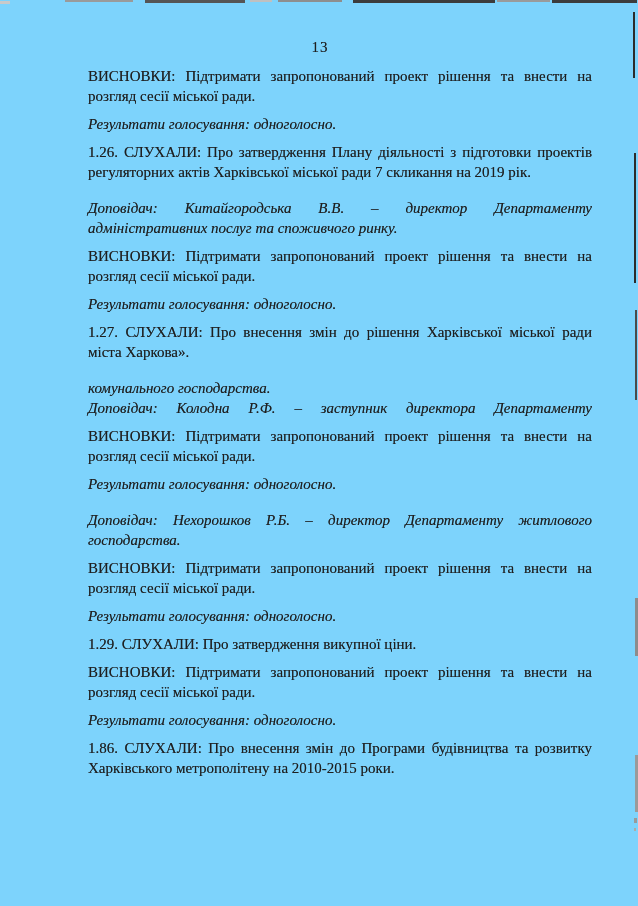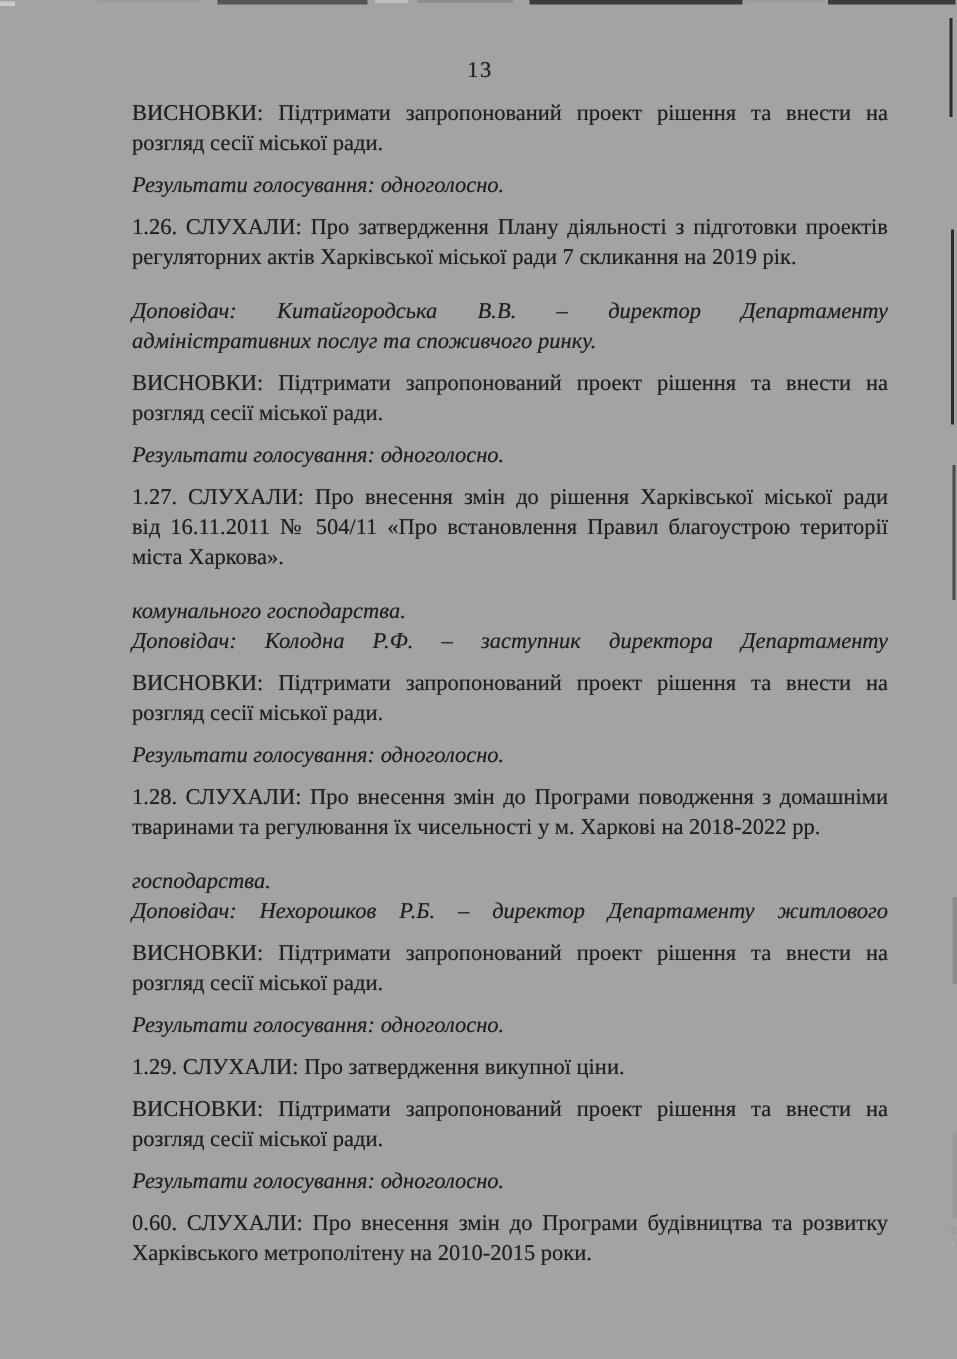--- a/index.html
+++ b/index.html
@@ -4,21 +4,21 @@
 <style>
   html, body {
     margin: 0;
     padding: 0;
     background: #e9e9e7;
   }
   .scan-page {
     position: relative;
     width: 638px;
     height: 906px;
-    background: #a3a3a3;
+    background: #7dd3fc;
     overflow: hidden;
     font-family: "Liberation Serif", "DejaVu Serif", serif;
     color: #1f1f1f;
   }
   .content {
     position: absolute;
     left: 88px;
     top: 37px;
     width: 504px;
     font-size: 15px;
@@ -68,61 +68,56 @@
         </div>
         <div class="para conclusion">
           <div class="line">ВИСНОВКИ: Підтримати запропонований проект рішення та внести на</div>
           <div class="line last">розгляд сесії міської ради.</div>
         </div>
         <div class="para voting">
           <div class="line last">Результати голосування: одноголосно.</div>
         </div>
         <div class="para agenda">
           <div class="line">1.27. СЛУХАЛИ: Про внесення змін до рішення Харківської міської ради</div>
-          <div class="line">від 16.11.2011 № 504/11 «Про встановлення Правил благоустрою території</div>
           <div class="line last">міста Харкова».</div>
         </div>
         <div class="para speaker">
           <div class="line last">комунального господарства.</div>
           <div class="line">Доповідач: Колодна Р.Ф. – заступник директора Департаменту</div>
         </div>
         <div class="para conclusion">
           <div class="line">ВИСНОВКИ: Підтримати запропонований проект рішення та внести на</div>
           <div class="line last">розгляд сесії міської ради.</div>
         </div>
         <div class="para voting">
           <div class="line last">Результати голосування: одноголосно.</div>
         </div>
-        <div class="para agenda">
-          <div class="line">1.28. СЛУХАЛИ: Про внесення змін до Програми поводження з домашніми</div>
-          <div class="line last">тваринами та регулювання їх чисельності у м. Харкові на 2018-2022 рр.</div>
-        </div>
         <div class="para speaker">
+          <div class="line">Доповідач: Нехорошков Р.Б. – директор Департаменту житлового</div>
           <div class="line last">господарства.</div>
-          <div class="line">Доповідач: Нехорошков Р.Б. – директор Департаменту житлового</div>
         </div>
         <div class="para conclusion">
           <div class="line">ВИСНОВКИ: Підтримати запропонований проект рішення та внести на</div>
           <div class="line last">розгляд сесії міської ради.</div>
         </div>
         <div class="para voting">
           <div class="line last">Результати голосування: одноголосно.</div>
         </div>
         <div class="para agenda">
           <div class="line last">1.29. СЛУХАЛИ: Про затвердження викупної ціни.</div>
         </div>
         <div class="para conclusion">
           <div class="line">ВИСНОВКИ: Підтримати запропонований проект рішення та внести на</div>
           <div class="line last">розгляд сесії міської ради.</div>
         </div>
         <div class="para voting">
           <div class="line last">Результати голосування: одноголосно.</div>
         </div>
         <div class="para agenda">
-          <div class="line">0.60. СЛУХАЛИ: Про внесення змін до Програми будівництва та розвитку</div>
+          <div class="line">1.86. СЛУХАЛИ: Про внесення змін до Програми будівництва та розвитку</div>
           <div class="line last">Харківського метрополітену на 2010-2015 роки.</div>
         </div>
       </div>
   </div>
   <div>
       <div class="scan-mark" style="left: 0px; top: 1px; width: 10px; height: 3px; background: rgb(201, 201, 201);"></div>
       <div class="scan-mark" style="left: 65px; top: 0px; width: 68px; height: 2px; background: rgb(154, 154, 154);"></div>
       <div class="scan-mark" style="left: 145px; top: 0px; width: 100px; height: 3px; background: rgb(85, 85, 85);"></div>
       <div class="scan-mark" style="left: 250px; top: 0px; width: 22px; height: 2px; background: rgb(192, 192, 192);"></div>
       <div class="scan-mark" style="left: 278px; top: 0px; width: 64px; height: 2px; background: rgb(142, 142, 142);"></div>

